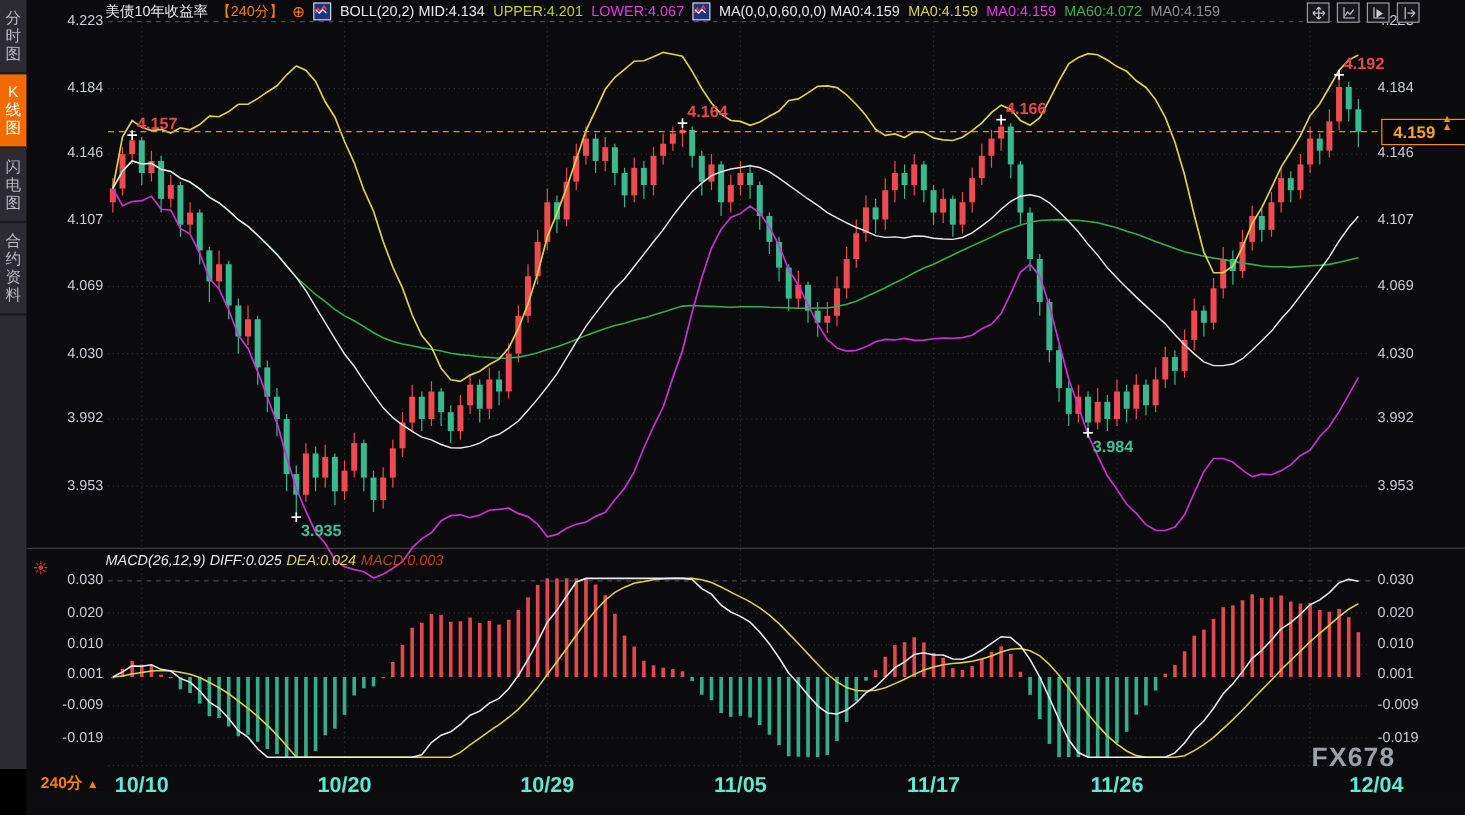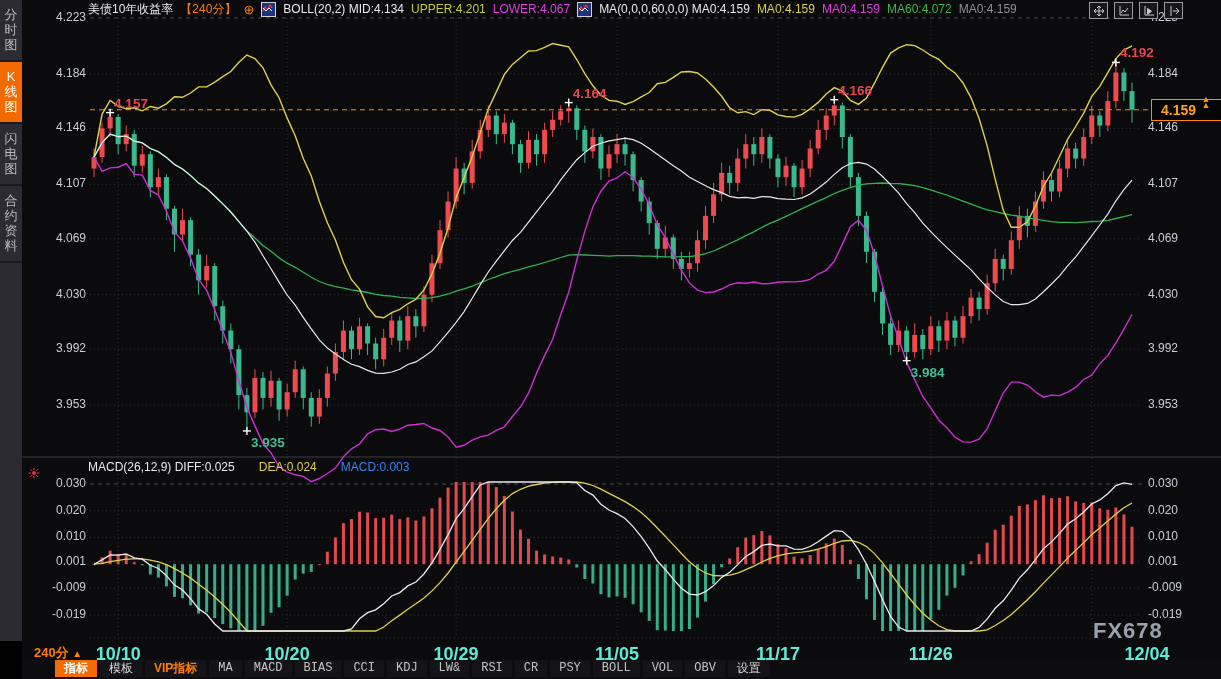--- a/index.html
+++ b/index.html
@@ -20,22 +20,22 @@
   .circle-plus{color:#ff7d00;font-size:13px;line-height:13px;cursor:pointer;}
   
   #tools{position:absolute;left:1089px;top:2px;display:flex;gap:6px;z-index:6;}
   .tool-btn{width:17px;height:15px;border:1px solid #9a9aa2;background:#17171b;display:flex;
             align-items:center;justify-content:center;cursor:pointer;}
   
   .axis-label{position:absolute;font-size:12px;color:#c9cdd6;z-index:5;}
   .axis-left{width:50px;text-align:right;}
   .date-label{position:absolute;top:644px;font-size:18px;font-weight:bold;color:#5eead4;z-index:5;
               transform:translateX(-50%);}
-  #macd-legend{position:absolute;left:88px;top:460px;display:flex;gap:24px;font-size:12px;
-               white-space:nowrap;z-index:6;}
+  #macd-legend{position:absolute;left:88px;top:460px;display:flex;gap:4px;font-size:12px;
+               white-space:nowrap;z-index:6;font-style:italic;}
   #period-label{position:absolute;left:34px;top:644px;color:#ff7d00;font-size:13px;font-weight:bold;z-index:6;cursor:pointer;}
   #period-label .tri{font-size:10px;}
   #watermark{position:absolute;left:1093px;top:618px;font-size:22px;font-weight:bold;
              color:#9ba1ab;letter-spacing:1px;z-index:7;}
   
   #price-tag{position:absolute;left:1151px;width:66px;height:20px;border:1px solid #ff8c00;
              background:#050505;color:#ffa21f;font-size:14px;font-weight:bold;line-height:20px;
              padding-left:9px;z-index:8;}
   #price-arrows{position:absolute;left:1200px;width:12px;color:#ff8c00;font-size:9px;line-height:6px;
                 text-align:center;z-index:8;}
@@ -587,52 +587,34 @@
       <div class="tool-btn">
         <svg width="12" height="12" viewBox="0 0 12 12" fill="none" stroke="#c8c8d0" stroke-width="1">
           <path d="M3 1v10"></path>
           <path d="M5 6h6M11 6L8 3m3 3L8 9"></path>
         </svg>
       </div>
     </div>
   <div id="macd-legend">
       <span style="color: rgb(232, 232, 236);">MACD(26,12,9) DIFF:0.025</span>
       <span style="color: rgb(221, 210, 75);">DEA:0.024</span>
-      <span style="color: #3b82f6;">MACD:0.003</span>
+      <span style="color: #c2410c;">MACD:0.003</span>
     </div>
 
   <div id="price-tag" style="top: 98.7632px;">4.159</div>
   <div id="price-arrows" style="top: 95.7632px;">▲<br>▲</div>
 
   <div id="xaxis-row"></div>
   <div id="period-label">
     <span>240分</span>
     <span class="tri">▲</span>
   </div>
   <div id="watermark">FX678</div>
 
   <div id="footer-bg"></div>
-  <div id="toolbar">
-      <div class="tb-btn active">指标</div>
-      <div class="tb-btn ">模板</div>
-      <div class="tb-btn vip">VIP指标</div>
-      <div class="tb-btn mono">MA</div>
-      <div class="tb-btn mono">MACD</div>
-      <div class="tb-btn mono">BIAS</div>
-      <div class="tb-btn mono">CCI</div>
-      <div class="tb-btn mono">KDJ</div>
-      <div class="tb-btn mono">LW&amp;</div>
-      <div class="tb-btn mono">RSI</div>
-      <div class="tb-btn mono">CR</div>
-      <div class="tb-btn mono">PSY</div>
-      <div class="tb-btn mono">BOLL</div>
-      <div class="tb-btn mono">VOL</div>
-      <div class="tb-btn mono">OBV</div>
-      <div class="tb-btn ">设置</div>
-    </div>
 <div class="axis-label axis-left" style="top: 10px; left: 36px;">4.223</div>
     <div class="axis-label" style="top: 10px; left: 1148px;">4.223</div>
     <div class="axis-label axis-left" style="top: 65.9182px; left: 36px;">4.184</div>
     <div class="axis-label" style="top: 65.9182px; left: 1148px;">4.184</div>
     <div class="axis-label axis-left" style="top: 120.403px; left: 36px;">4.146</div>
     <div class="axis-label" style="top: 120.403px; left: 1148px;">4.146</div>
     <div class="axis-label axis-left" style="top: 176.321px; left: 36px;">4.107</div>
     <div class="axis-label" style="top: 176.321px; left: 1148px;">4.107</div>
     <div class="axis-label axis-left" style="top: 230.805px; left: 36px;">4.069</div>
     <div class="axis-label" style="top: 230.805px; left: 1148px;">4.069</div>

